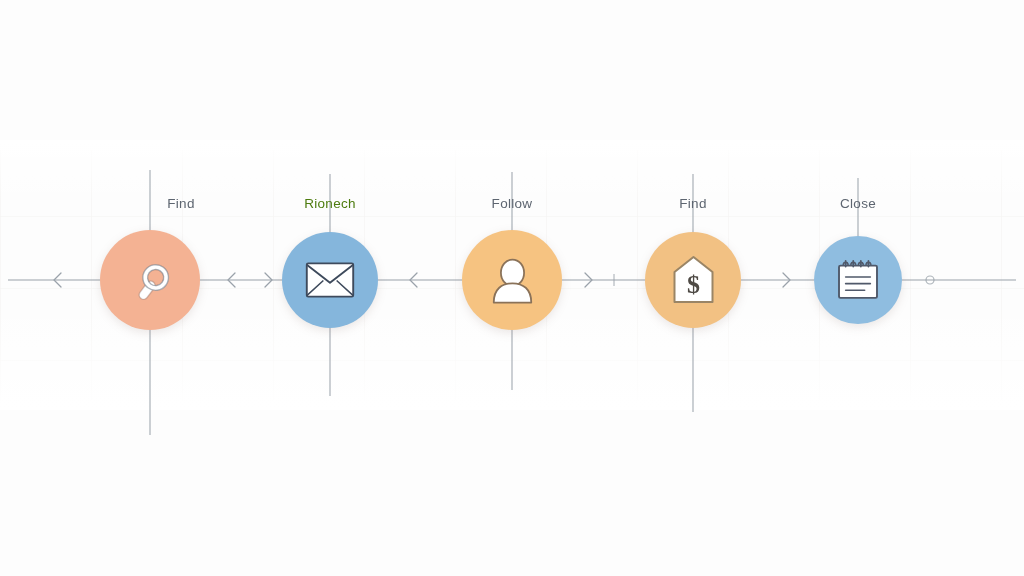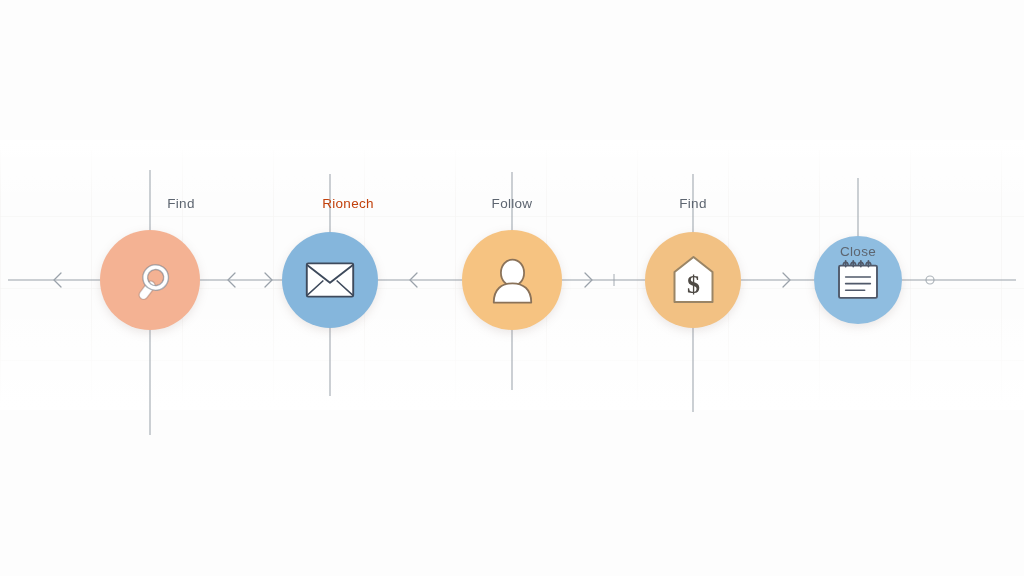--- a/index.html
+++ b/index.html
@@ -103,21 +103,21 @@
       <div class="node">
         <div class="node-circle" style="left: 282px; top: 232px; width: 96px; height: 96px; background: radial-gradient(circle at 38% 34%, rgb(133, 182, 220) 0%, rgb(133, 182, 220) 58%, rgb(133, 182, 220) 100%) rgb(133, 182, 220);">
           <span>
             <svg class="icon-svg" width="50" height="36" viewBox="0 0 52 38">
         <rect x="1.5" y="1.5" width="49" height="35" rx="1.5" fill="#ffffff" stroke="#3e4a5c" stroke-width="2"></rect>
         <path d="M 1.5 3 L 26 22 L 50.5 3" fill="none" stroke="#3e4a5c" stroke-width="2" stroke-linejoin="round"></path>
         <path d="M 1.5 35.5 L 19 19.5 M 50.5 35.5 L 33 19.5" fill="none" stroke="#3e4a5c" stroke-width="1.6"></path>
       </svg>
           </span>
         </div>
-        <div class="node-label" style="left: 348px; top: 196px; color: #c2410c;">Rionech</div>
+        <div class="node-label" style="left: 330px; top: 196px; color: #4d7c0f;">Rionech</div>
       </div>
       <div class="node">
         <div class="node-circle" style="left: 462px; top: 230px; width: 100px; height: 100px; background: radial-gradient(circle at 38% 34%, rgb(246, 195, 129) 0%, rgb(246, 195, 129) 58%, rgb(246, 195, 129) 100%) rgb(246, 195, 129);">
           <span>
             <svg class="icon-svg" width="53" height="53" viewBox="0 0 48 48">
         <ellipse cx="24" cy="17" rx="10.5" ry="12" fill="#ffffff" stroke="#8a7259" stroke-width="1.6"></ellipse>
         <path d="M 7 44 C 7 31.5 14.6 26.5 24 26.5 C 33.4 26.5 41 31.5 41 44 Z" fill="#ffffff" stroke="#8a7259" stroke-width="1.6" stroke-linejoin="round"></path>
       </svg>
           </span>
         </div>
@@ -145,17 +145,17 @@
                    M 24.5 6.5 a 2.6 2.6 0 0 1 5 0 M 32.5 6.5 a 2.6 2.6 0 0 1 5 0"></path>
         </g>
         <g stroke="#50596a" stroke-width="1.7" stroke-linecap="round">
           <line x1="11" y1="20" x2="37" y2="20"></line>
           <line x1="11" y1="27" x2="37" y2="27"></line>
           <line x1="11" y1="34" x2="31" y2="34"></line>
         </g>
       </svg>
           </span>
         </div>
-        <div class="node-label" style="left: 858px; top: 196px; color: rgb(93, 101, 112); margin-top: 48px;">Close</div>
+        <div class="node-label" style="left: 858px; top: 196px; color: rgb(93, 101, 112);">Close</div>
       </div>
     </div>
 
 </div>
 
 </body></html>

